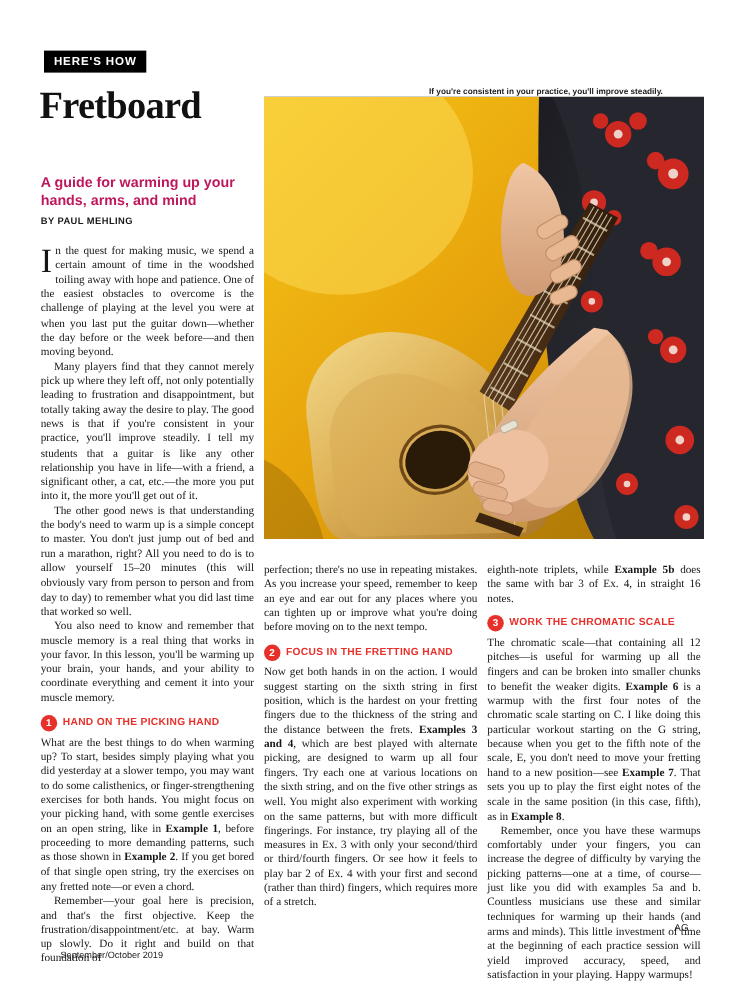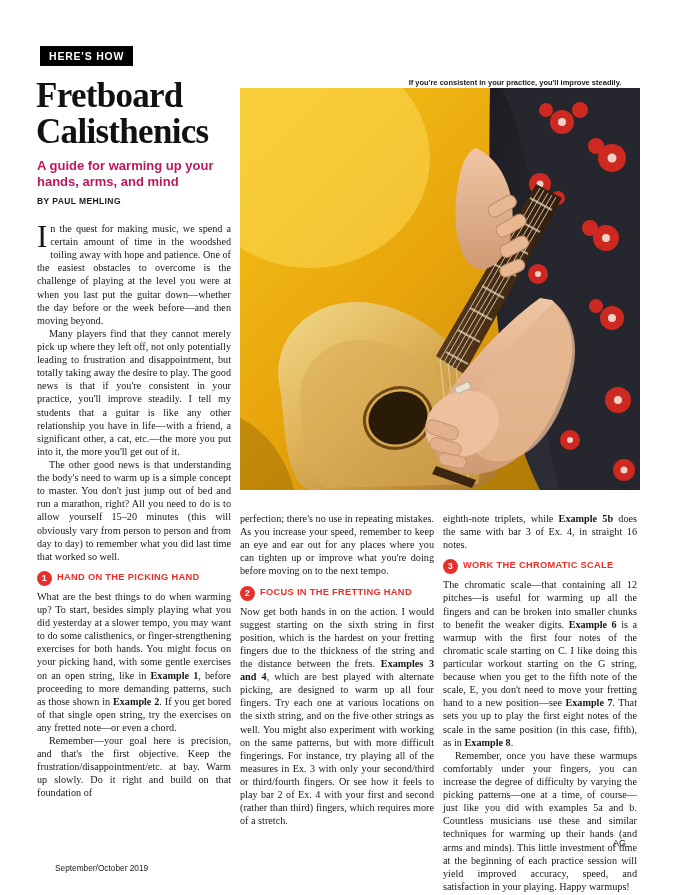--- a/index.html
+++ b/index.html
@@ -67,21 +67,21 @@
     letter-spacing: 0.4px;
     color: #1a1a1a;
   }
 
   
   .photo-caption {
     position: absolute;
     left: 390px;
     top: 78px;
     width: 250px;
-    text-align: center;
+    text-align: left;
     font-family: "Liberation Sans", sans-serif;
     font-weight: bold;
     font-size: 7.5px;
     color: #1a1a1a;
   }
   .photo {
     position: absolute;
     left: 240px;
     top: 88px;
     width: 400px;
@@ -179,21 +179,20 @@
 </style>
 </head>
 <body>
 
 <div class="page">
 
   <div class="kicker">HERE'S HOW</div>
 
   <div class="title">
     <span>Fretboard</span><br>
-    <span>Calisthenics</span>
   </div>
 
   <div class="deck">A guide for warming up your hands, arms, and mind</div>
   <div class="byline">BY PAUL MEHLING</div>
 
   <div class="photo-caption">If you're consistent in your practice, you'll improve steadily.</div>
 
   <div class="photo">
     <svg width="400" height="402" viewBox="0 0 400 402" xmlns="http://www.w3.org/2000/svg">
       <defs>
@@ -317,20 +316,21 @@
 
       <path d="M0 402 L0 330 C30 344 48 376 54 402 Z" fill="#7d5604" opacity="0.35"></path>
     </svg>
 
   </div>
 
   <div class="col col1">
     <p class="first"><span class="dropcap">I</span><span>n the quest for making music, we spend a certain amount of time in the woodshed toiling away with hope and patience. One of the easiest obstacles to overcome is the challenge of playing at the level you were at when you last put the guitar down—whether the day before or the week before—and then moving beyond.</span></p>
     <p>Many players find that they cannot merely pick up where they left off, not only potentially leading to frustration and disappointment, but totally taking away the desire to play. The good news is that if you're consistent in your practice, you'll improve steadily. I tell my students that a guitar is like any other relationship you have in life—with a friend, a significant other, a cat, etc.—the more you put into it, the more you'll get out of it.</p>
     <p>The other good news is that understanding the body's need to warm up is a simple concept to master. You don't just jump out of bed and run a marathon, right? All you need to do is to allow yourself 15–20 minutes (this will obviously vary from person to person and from day to day) to remember what you did last time that worked so well.</p>
+    <p>You also need to know and remember that muscle memory is a real thing that works in your favor. In this lesson, you'll be warming up your brain, your hands, and your ability to coordinate everything and cement it into your muscle memory.</p>
 
     <div class="subhead">
       <span class="numcircle">1</span>
       <span>HAND ON THE PICKING HAND</span>
     </div>
 
     <p class="first"><span>What are the best things to do when warming up? To start, besides simply playing what you did yesterday at a slower tempo, you may want to do some calisthenics, or finger-strengthening exercises for both hands. You might focus on your picking hand, with some gentle exercises on an open string, like in </span><b class="ex">Example 1</b><span>, before proceeding to more demanding patterns, such as those shown in </span><b class="ex">Example 2</b><span>. If you get bored of that single open string, try the exercises on any fretted note—or even a chord.</span></p>
     <p>Remember—your goal here is precision, and that's the first objective. Keep the frustration/disappointment/etc. at bay. Warm up slowly. Do it right and build on that foundation of</p>
   </div>
 

